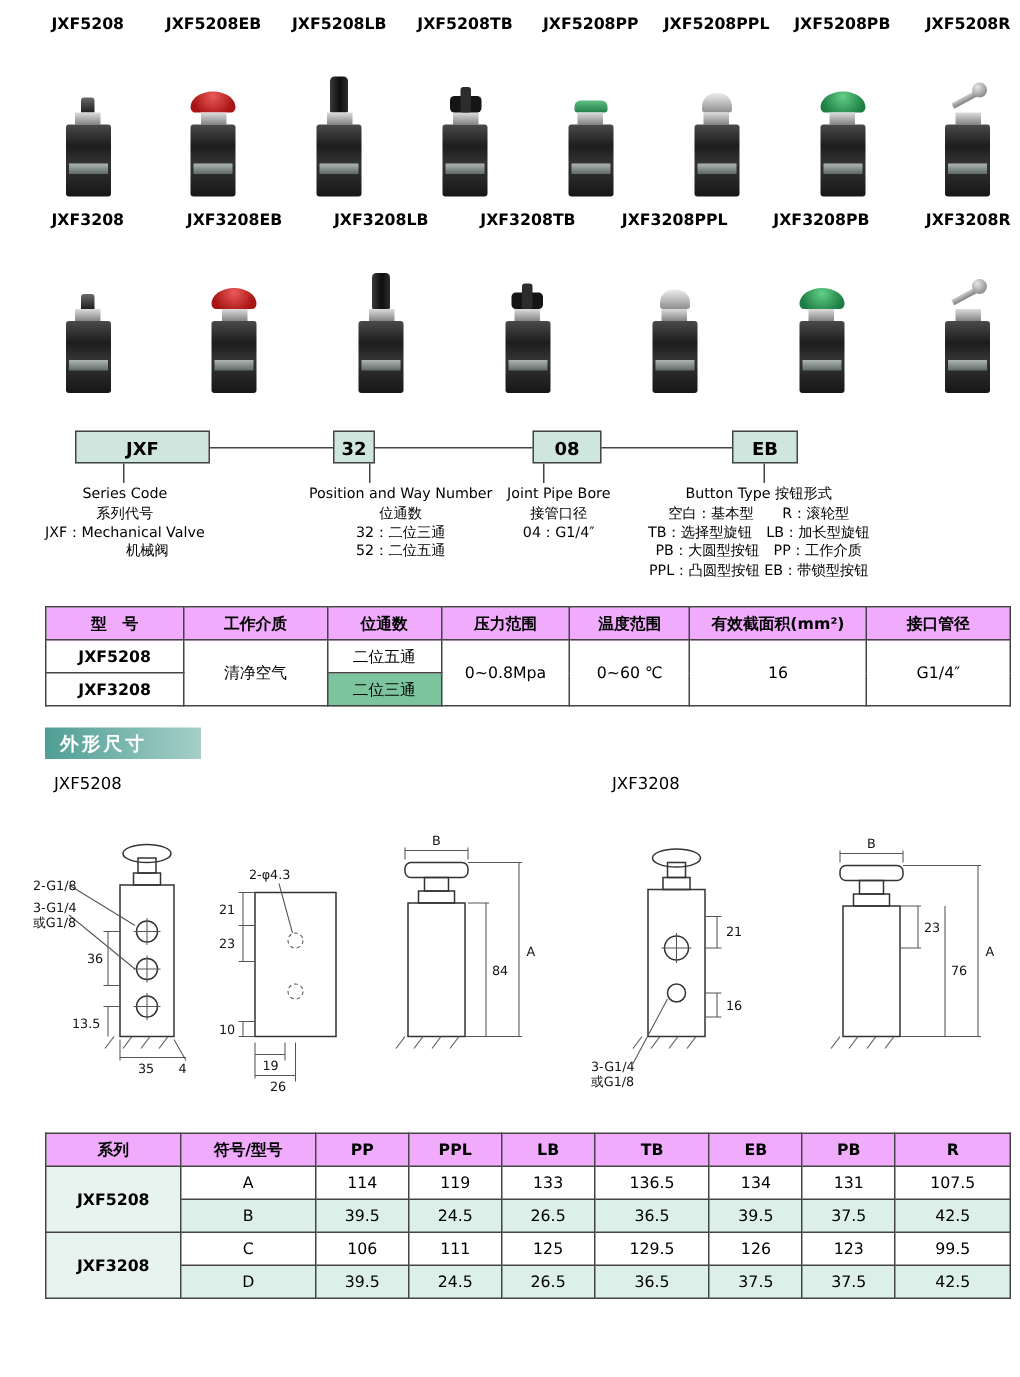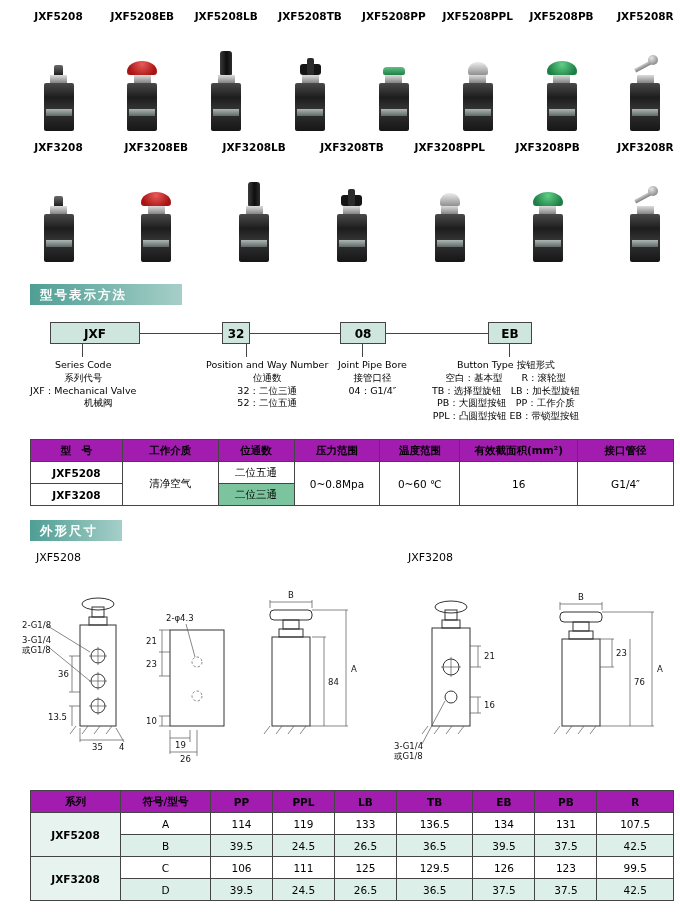--- a/index.html
+++ b/index.html
@@ -26,37 +26,37 @@
   .cap-ppl { width:20px; height:13px; background:linear-gradient(#ececec,#8f8f8f); border-radius:9px 9px 2px 2px; }
   .cap-pb  { width:30px; height:14px; background:radial-gradient(circle at 50% 25%,#63cf87,#1c7e44 78%); border-radius:50% 50% 10% 10% / 75% 75% 25% 25%; }
   .cap-r   { width:28px; height:20px; position:relative; }
   .cap-r::before { content:""; position:absolute; left:3px; top:9px; width:20px; height:4px; background:linear-gradient(#cfcfcf,#7d7d7d); transform:rotate(-28deg); }
   .cap-r::after  { content:""; position:absolute; right:1px; top:0; width:10px; height:10px; border-radius:50%; background:radial-gradient(circle at 35% 30%,#e6e6e6,#6f6f6f); }
 
   
   .section-bar { margin:14px 0 0 18px; width:152px; height:21px; line-height:21px;
                  background:linear-gradient(90deg,#4f9e94,#a5cfc8); color:#fff; font-size:12.5px;
                  font-weight:bold; padding-left:10px; box-sizing:border-box; letter-spacing:2px; }
-  .section-bar.small { width:92px; }
+  .section-bar.small { width:104px; }
   .spec-title { margin:10px 0 4px 18px; font-size:15px; font-weight:bold; letter-spacing:8px; }
 
   
   .model-diagram { position:relative; height:124px; margin-top:10px; font-size:9.5px; }
   .mc-line { position:absolute; top:18px; left:104px; width:372px; border-top:1px solid #444; }
   .mc-box { position:absolute; top:7px; height:22px; background:#cfe6de; border:1px solid #444;
             text-align:center; line-height:22px; font-weight:bold; font-size:12px; box-sizing:border-box; }
   .mc-tick { position:absolute; top:29px; height:13px; border-left:1px solid #444; width:0; }
   .mc-desc { position:absolute; top:44px; line-height:12.8px;text-align:center; }
   .mc-desc .indent { padding-left:30px; }
 
   
   table { border-collapse:collapse; font-size:10.5px; text-align:center; }
   .spec-table, .dim-table { width:644px; margin:0 auto; }
   .spec-table th, .spec-table td, .dim-table th, .dim-table td { border:1px solid #444; padding:2px 2px; height:17px; }
-  .spec-table thead th, .dim-table thead th { background:#a21caf; font-weight:bold; }
+  .spec-table thead th, .dim-table thead th { background:#f0abfc; font-weight:bold; }
   .cell-green { background:#7cc49e; }
   .row-alt td { background:#dcefe8; }
   .series-cell { background:#e7f3ee; font-weight:bold; }
   .spec-table td.model { font-weight:bold; }
 
   
   .drawings { display:flex; margin-top:8px; padding:0 8px; }
   .drawing { position:relative; }
   .drawing-title { font-size:11px; margin:2px 0 0 16px; }
   .dim-t { font-size:8.5px; fill:#111; }
@@ -191,27 +191,26 @@
         <div class="p-label">JXF3208R</div>
         <div class="p-icon">
             <div class="cap-r"></div>
             <div class="v-neck"></div>
             <div class="v-body"></div>
           </div>
       </div>
     </div>
   </div>
 
-  <div class="section-bar">型号表示方法</div>
 
   <div class="model-diagram">
     <div class="mc-line"></div>
     <div class="mc-box" style="left:38px;width:90px">JXF</div>
     <div class="mc-box" style="left:210px;width:28px">32</div>
-    <div class="mc-box" style="left:328px;width:46px">08</div>
+    <div class="mc-box" style="left:343px;width:46px">08</div>
     <div class="mc-box" style="left:476px;width:44px">EB</div>
     <div class="mc-tick" style="left:70px"></div>
     <div class="mc-tick" style="left:234px"></div>
     <div class="mc-tick" style="left:350px"></div>
     <div class="mc-tick" style="left:497px"></div>
 
     <div class="mc-desc" style="left:18px">
       <div>Series Code</div>
       <div>系列代号</div>
       <div>JXF：Mechanical Valve</div>

